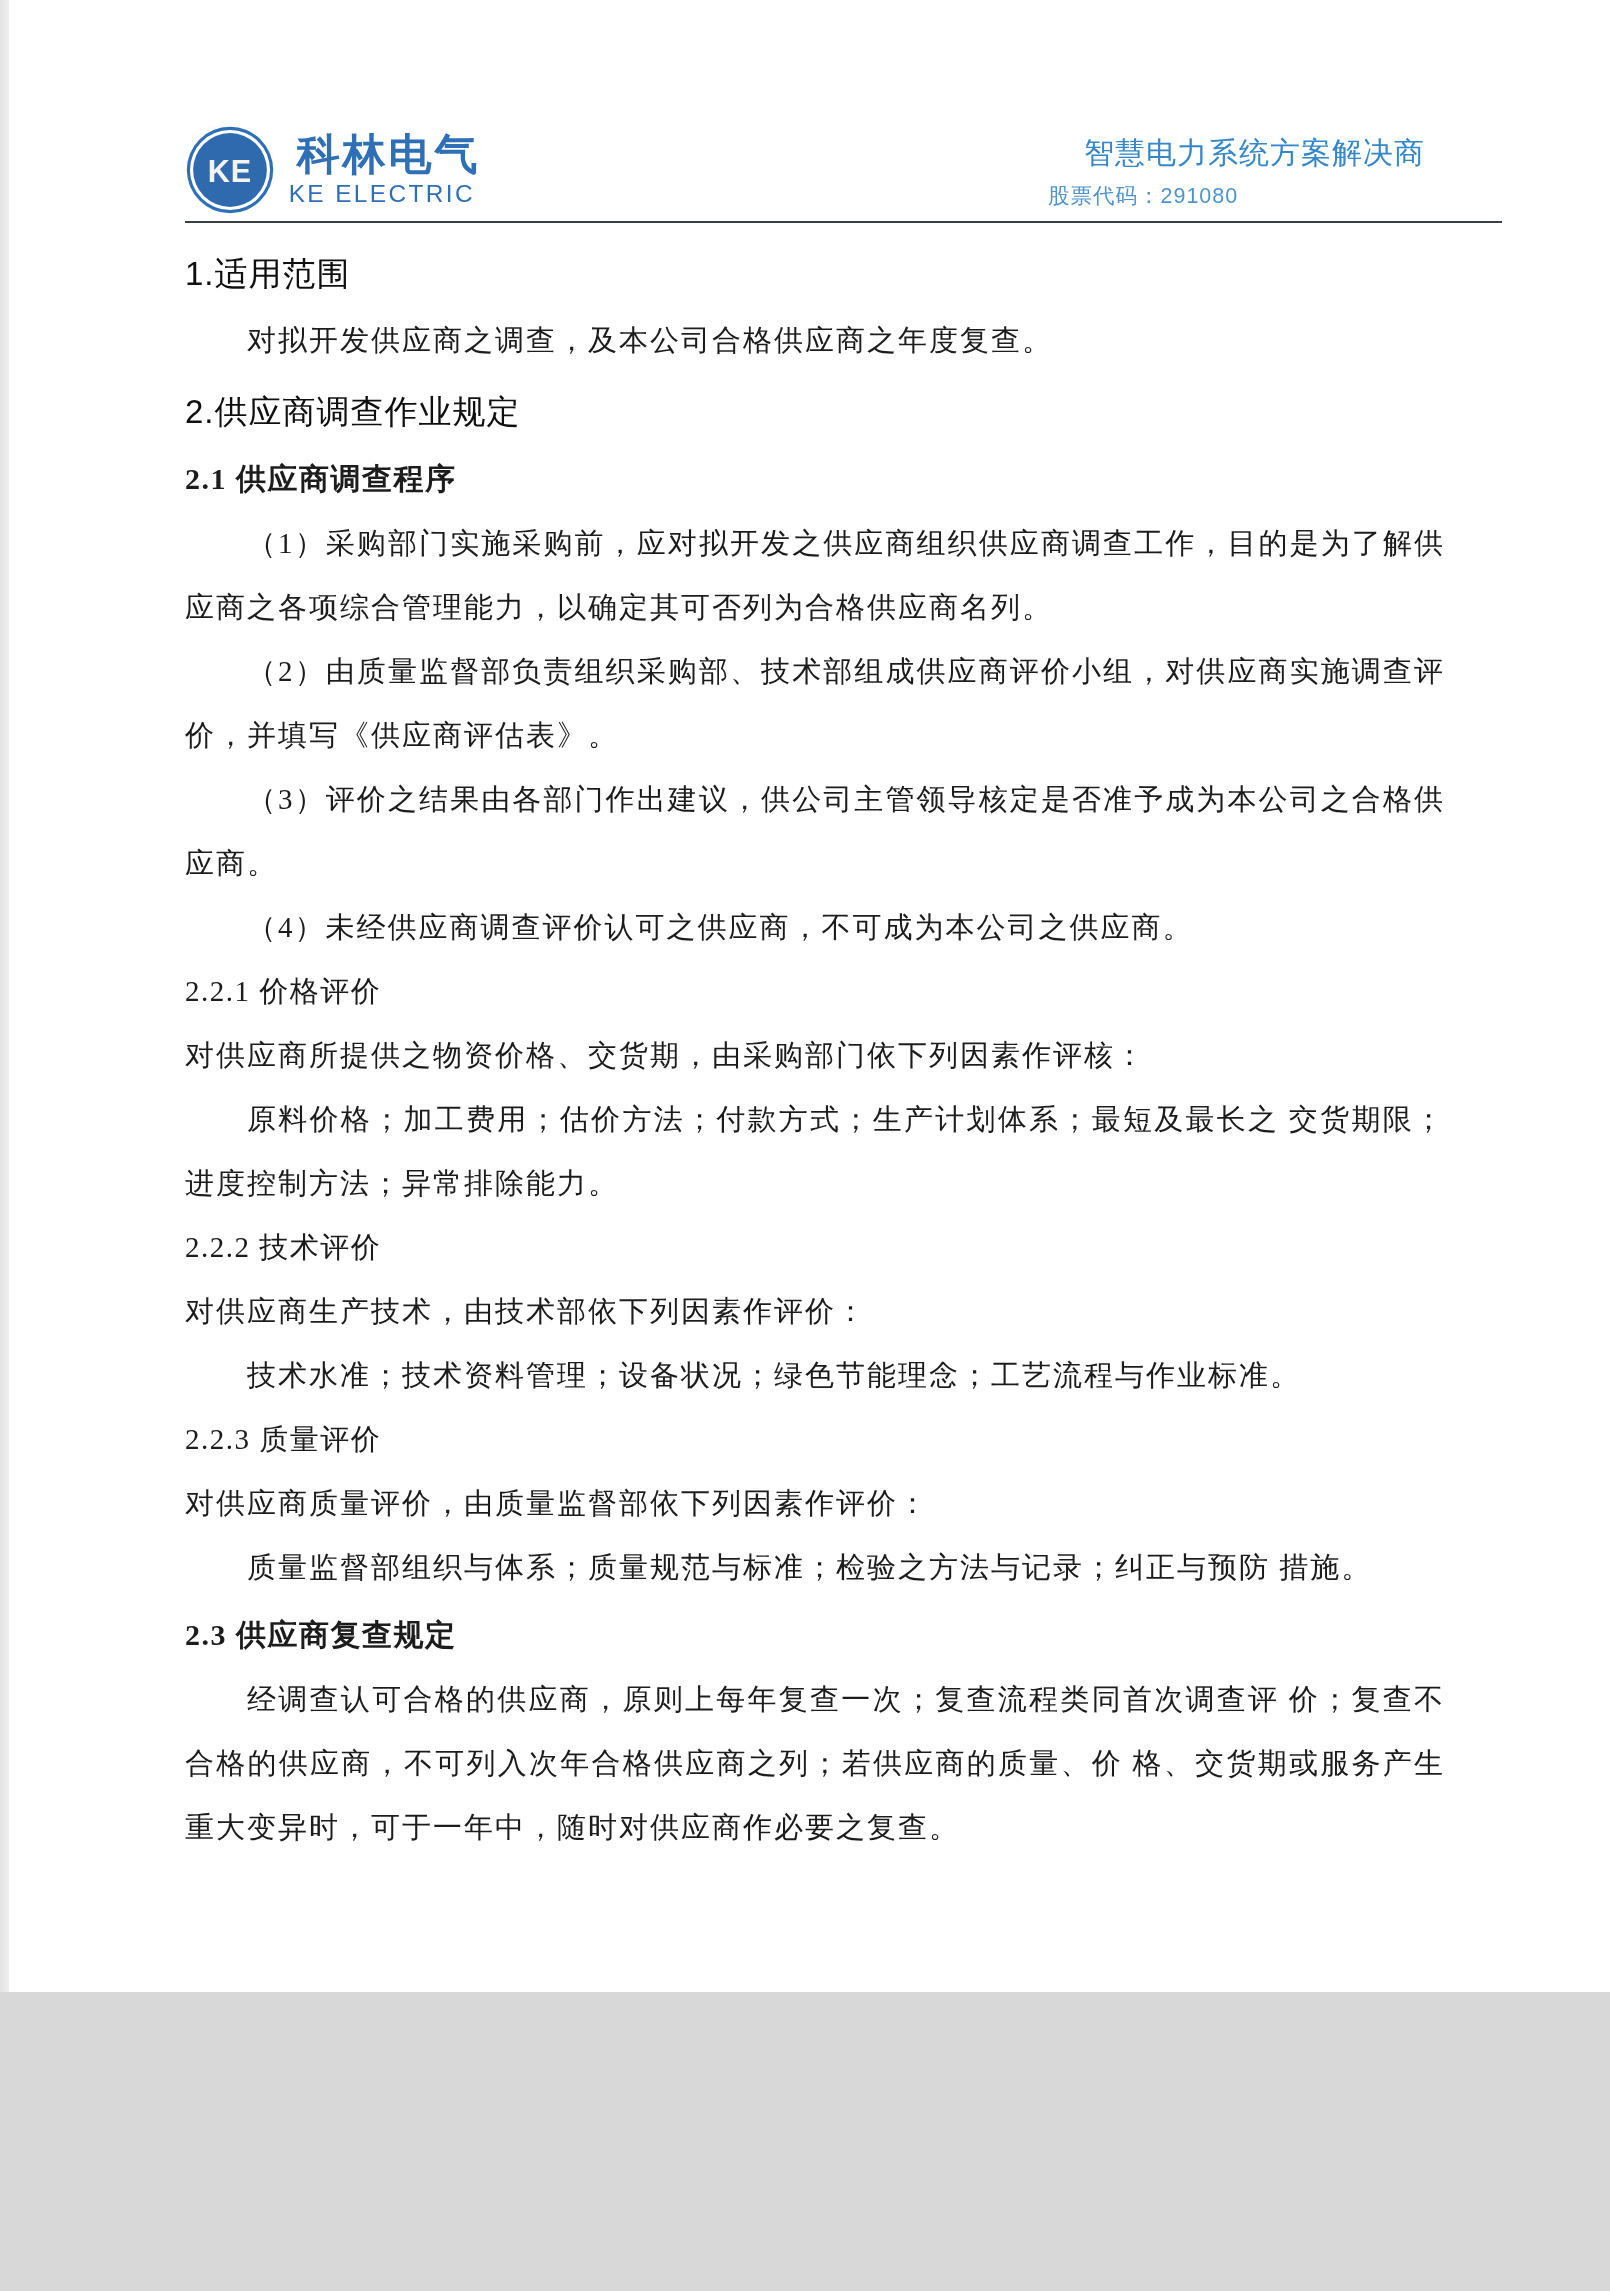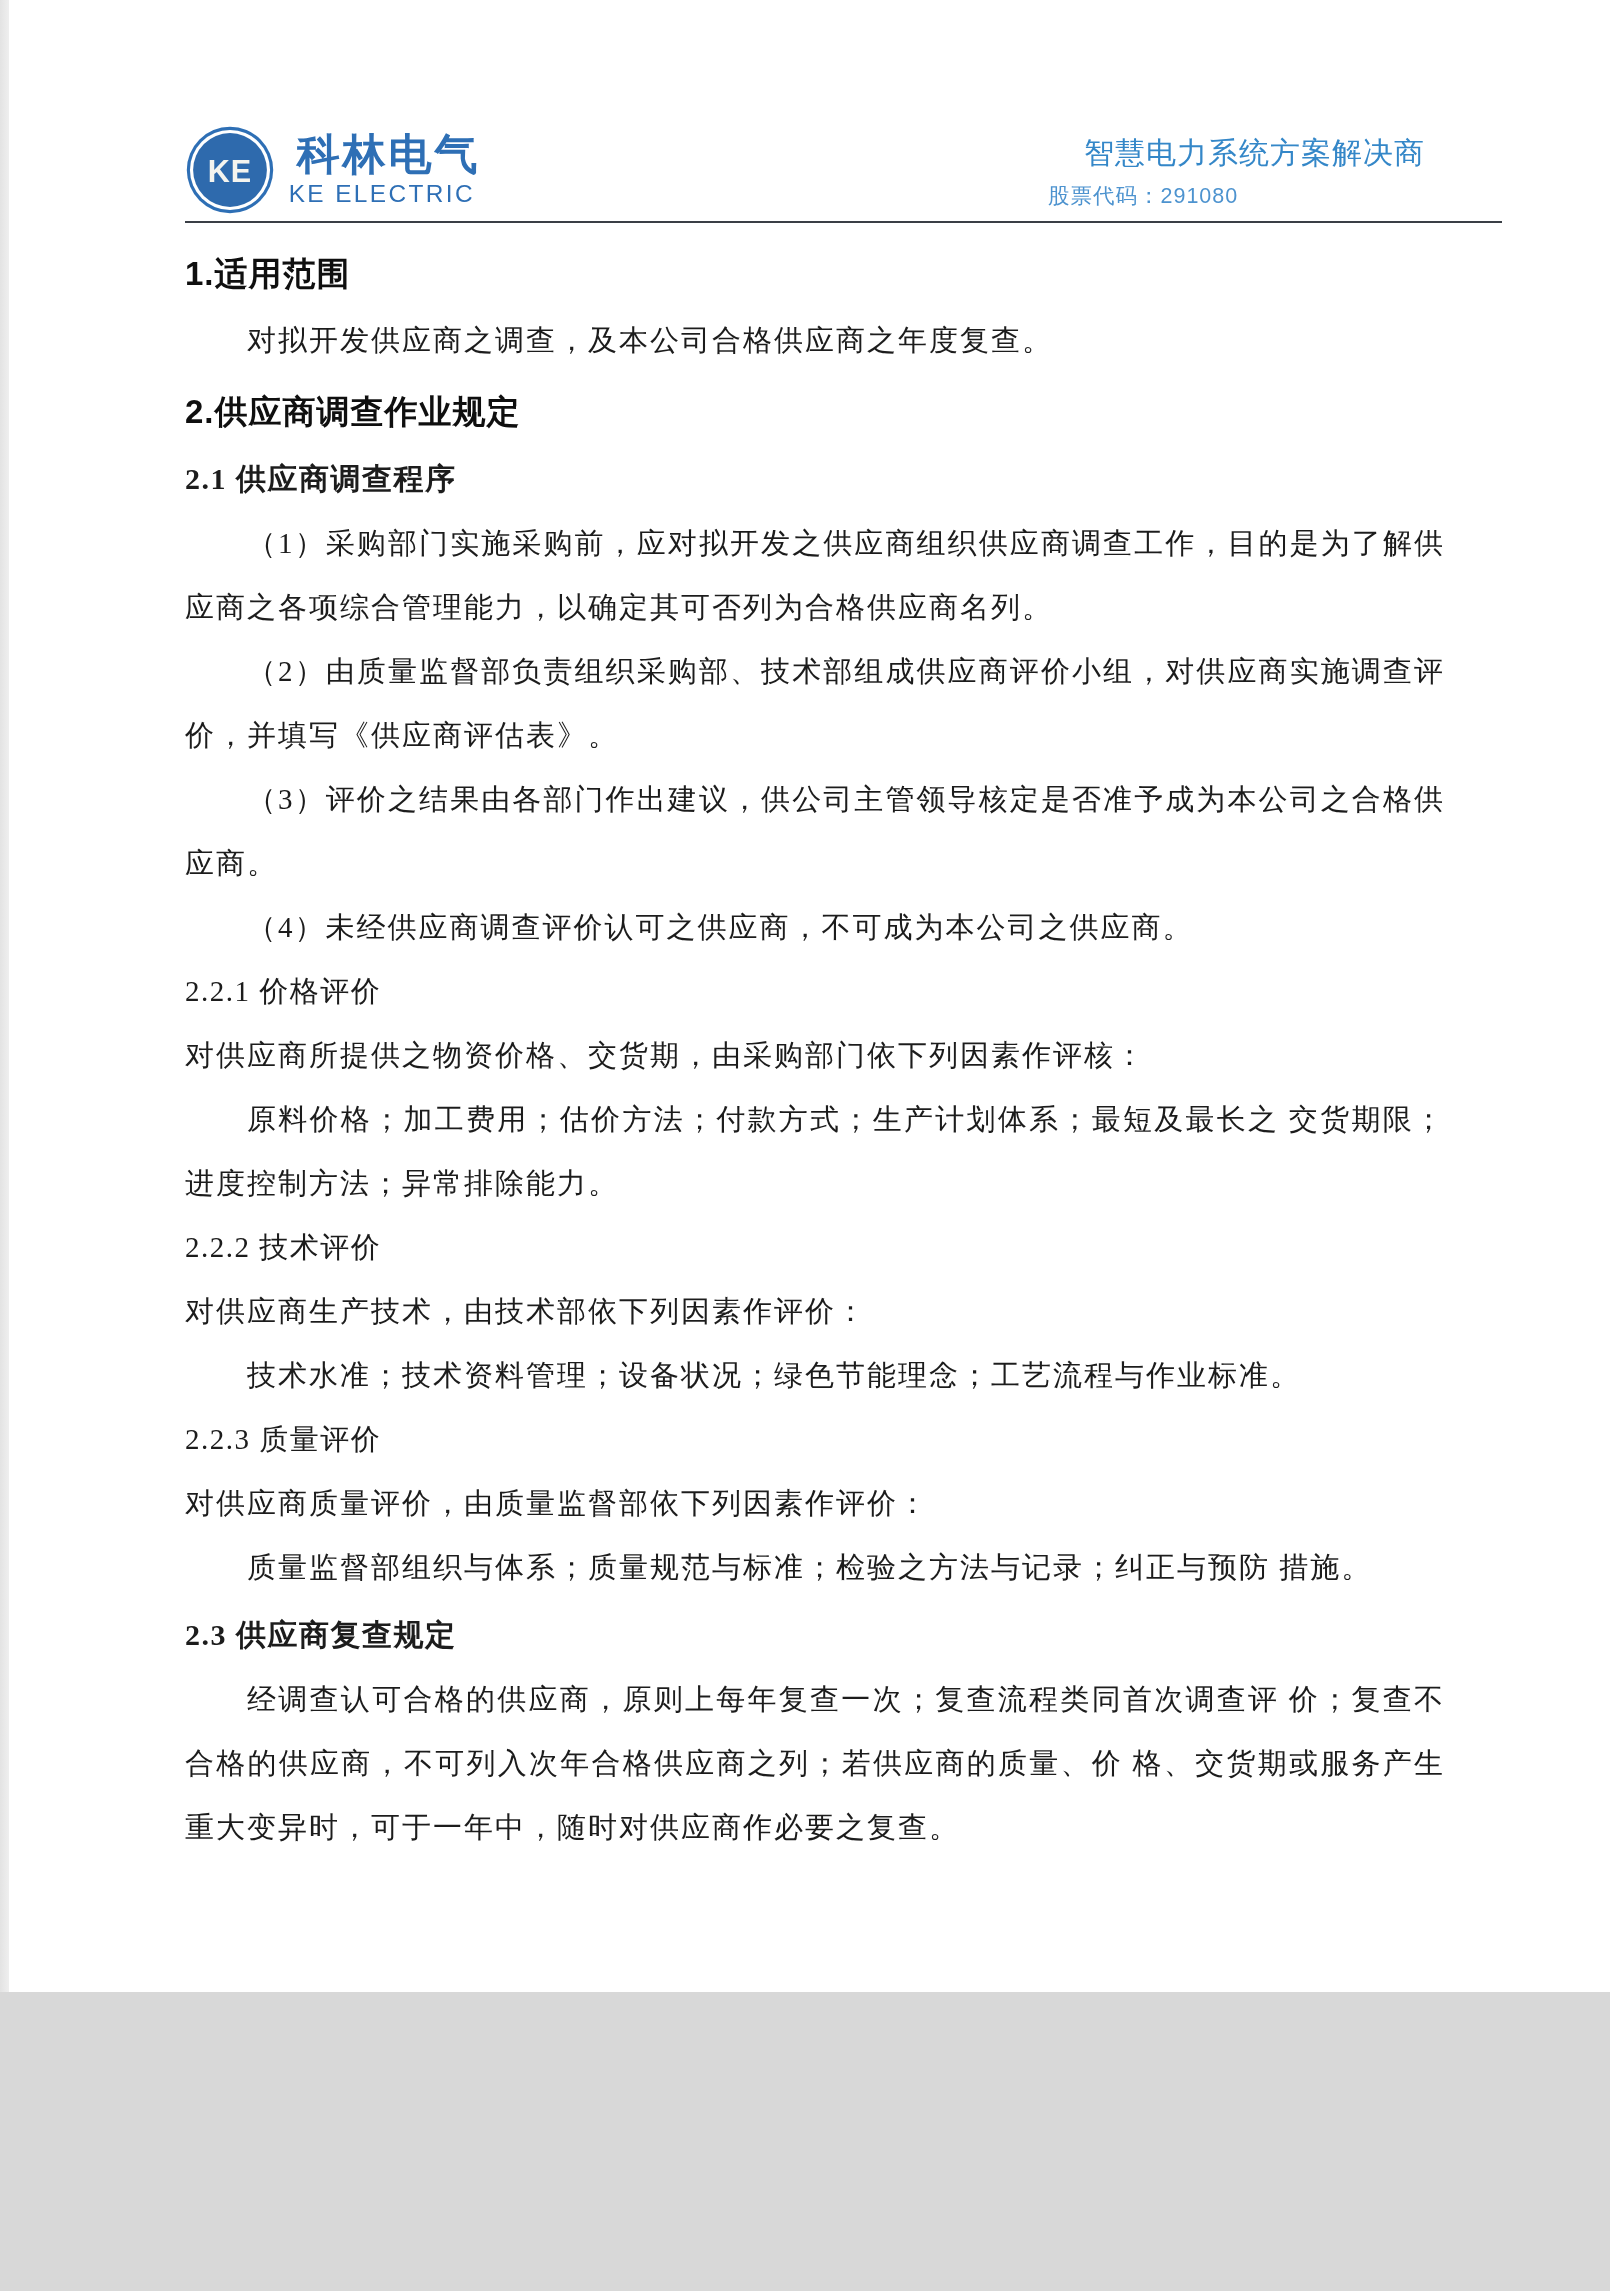--- a/index.html
+++ b/index.html
@@ -41,21 +41,21 @@
   .stock{font-size:21.5px;color:#4d93cf;margin-top:8.8px;letter-spacing:1px;}
   
   .content{
     position:absolute;left:185px;top:234px;width:1260px;
     font-size:29px;line-height:64px;letter-spacing:2px;
     text-align:justify;
   }
   .content>div{margin:0;}
   .blk-h1{
     font-family:"Liberation Sans","DejaVu Sans",sans-serif;
-    font-weight:700;font-size:33px;letter-spacing:1px;
+    font-weight:400;font-size:33px;letter-spacing:1px;
     color:#0f0f0f;line-height:64px;margin:7.8px 0 2px 0 !important;
     text-align:left;
   }
   .blk-h2{
     font-weight:700;font-size:30px;line-height:64px;
     margin-top:3.9px !important;text-align:left;letter-spacing:1.5px;
   }
   .blk-h3{
     font-weight:400;font-size:29px;line-height:64px;text-align:left;letter-spacing:1.5px;
   }

